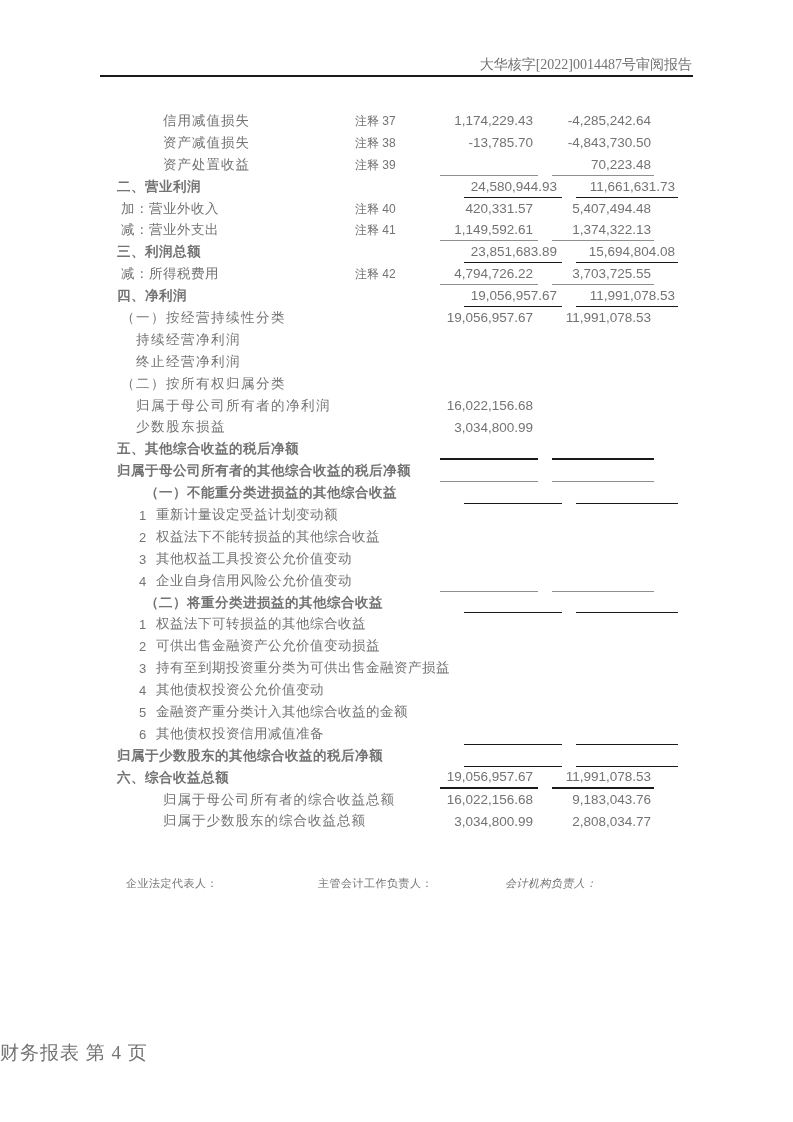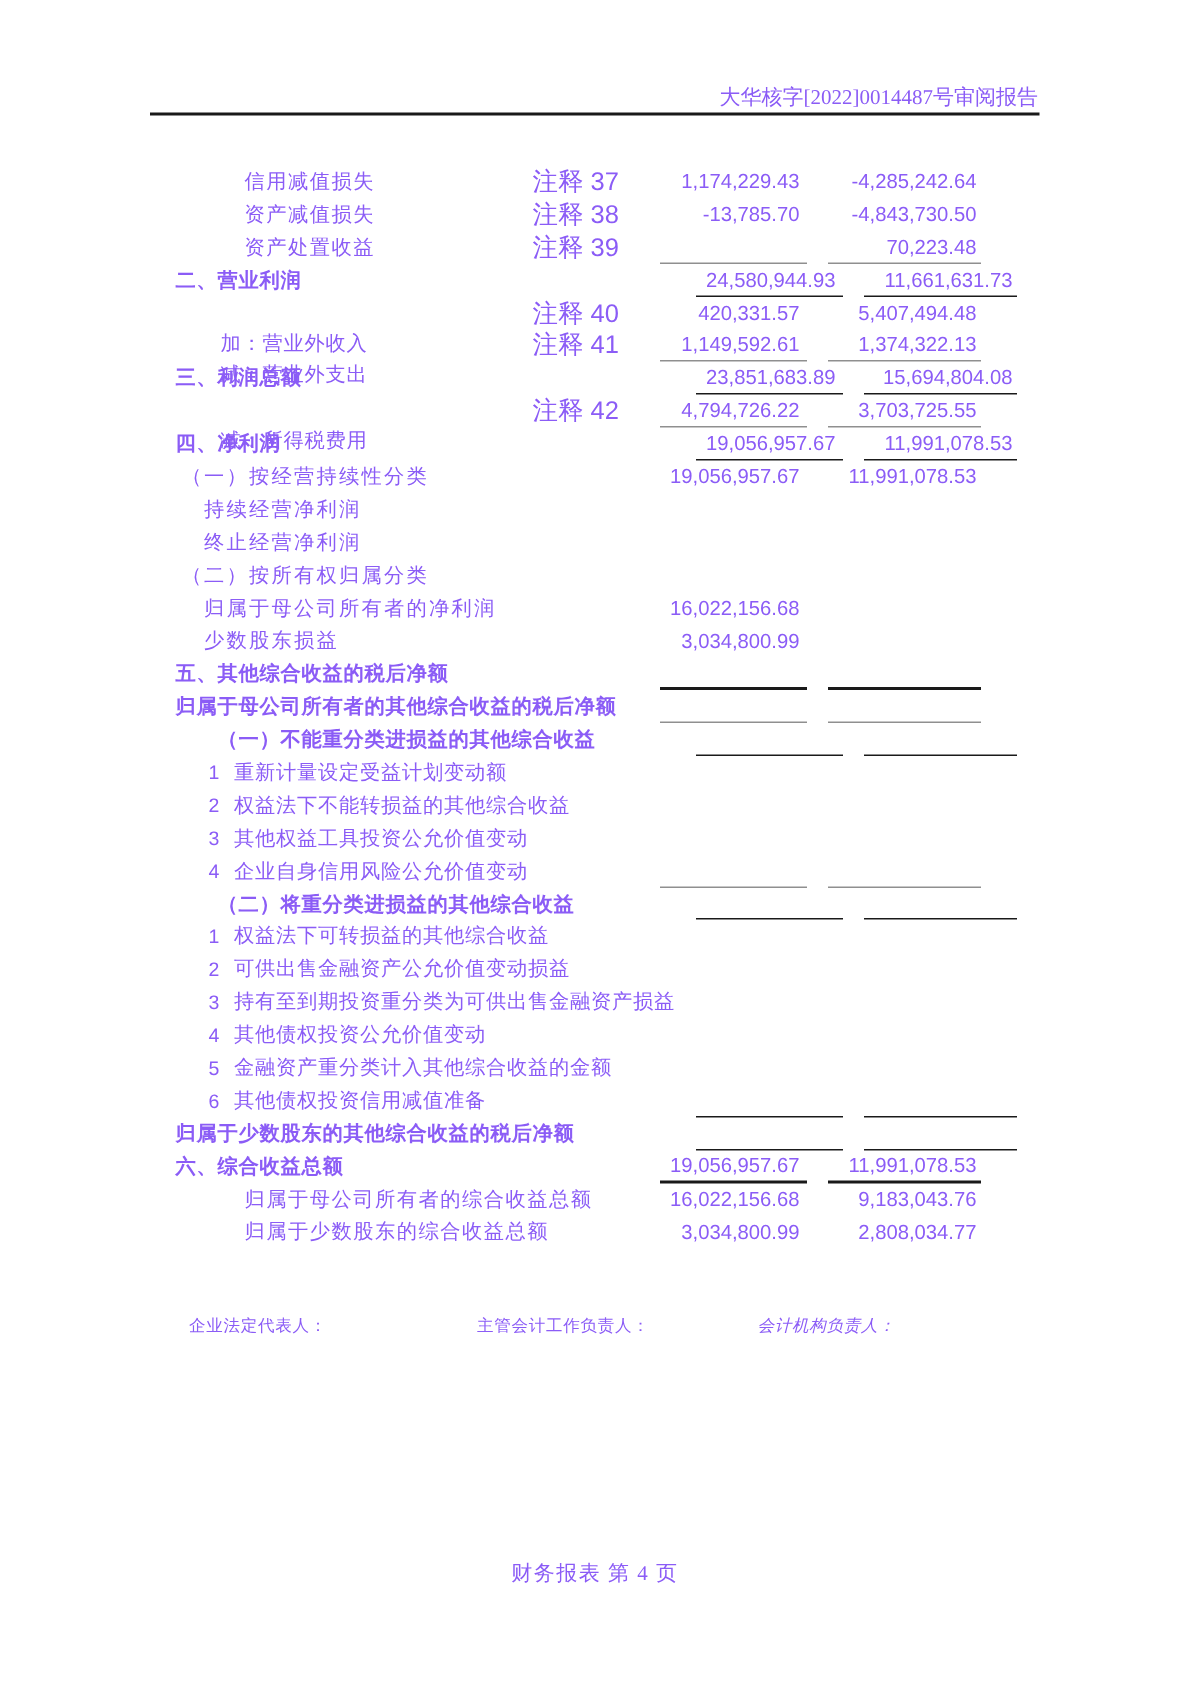--- a/index.html
+++ b/index.html
@@ -1,20 +1,20 @@
 <!DOCTYPE html>
 <html><head>
 <meta charset="utf-8">
 <style>
   html,body{margin:0;padding:0;background:#ffffff;}
   .page{
     position:relative;
     width:793px;height:1122px;
     background:#ffffff;
-    color:#8b5cf6;
+    color:#737373;
     font-family:"Liberation Sans","DejaVu Sans",sans-serif;
     overflow:hidden;
   }
   
   .hdr-text{
     position:absolute;top:56px;right:101px;
     font-family:"Liberation Serif","DejaVu Serif",serif;
     font-size:14px;white-space:nowrap;
   }
   .hdr-rule{
@@ -28,50 +28,50 @@
     position:absolute;top:50%;transform:translateY(-50%);
     font-size:13.5px;white-space:nowrap;letter-spacing:0.5px;
   }
   .row.bold .lbl{font-weight:bold;}
   .num{
     position:absolute;left:39px;top:50%;transform:translateY(-50%);
     font-size:13px;
   }
   .note{
     position:absolute;left:255px;top:50%;transform:translateY(-50%);
-    font-size:17px;white-space:nowrap;
+    font-size:12px;white-space:nowrap;
   }
   .cell{
     position:absolute;top:0;height:100%;box-sizing:border-box;
     display:flex;align-items:center;justify-content:flex-end;
     font-size:13.5px;white-space:nowrap;
   }
   .c1{left:340px;width:98px;padding-right:5px;}
   .c2{left:452px;width:102px;padding-right:3px;}
   .rule-hair{border-bottom:1px solid #8f8f8f;}
   .rule-solid{border-bottom:1.4px solid #1a1a1a;margin-left:24px;}
   .rule-thick{border-bottom:2.5px solid #1a1a1a;}
   
   .ind-section   .lbl{left:17px;}
-  .ind-addsub    .lbl{left:47px;margin-top:20px;}
+  .ind-addsub    .lbl{left:21px;}
   .ind-detail    .lbl{left:63px;letter-spacing:1px;}
   .ind-paren     .lbl{left:21px;letter-spacing:1.5px;}
   .ind-sub       .lbl{left:36px;letter-spacing:1.5px;}
   .ind-parenbold .lbl{left:45px;}
   .ind-numbered  .lbl{left:56px;}
   
   .sig-row{position:absolute;top:876px;left:0;width:793px;height:16px;font-size:11px;}
   .sig{position:absolute;top:0;white-space:nowrap;letter-spacing:0.5px;}
   .sig-1{left:126px;}
   .sig-2{left:318px;}
   .sig-3{left:505px;font-style:italic;}
   
   .footer{
     position:absolute;top:1040px;left:0;width:793px;
-    text-align:center;font-size:14px;letter-spacing:1px;
+    text-align:left;font-size:19px;letter-spacing:1px;
     font-family:"Liberation Serif","DejaVu Serif",serif;
   }
 </style>
 </head>
 <body>
 
 <div class="page">
 
   <div class="hdr-text">大华核字[2022]0014487号审阅报告</div>
   <div class="hdr-rule"></div>

